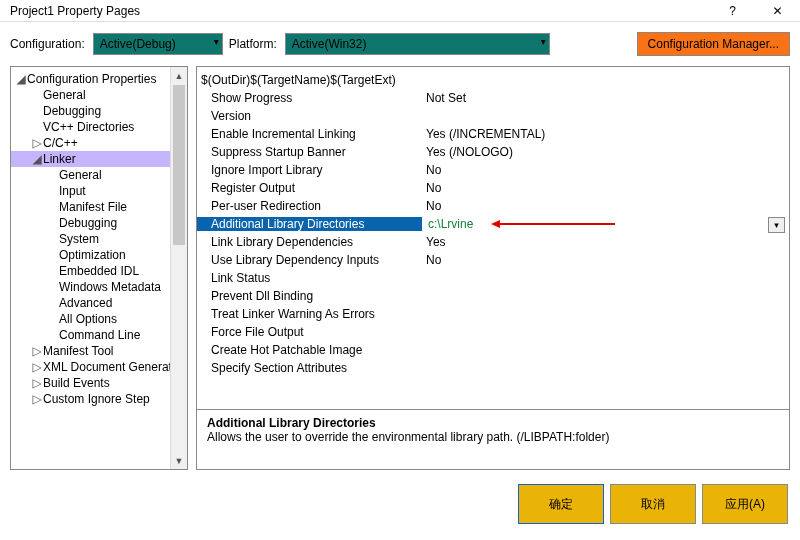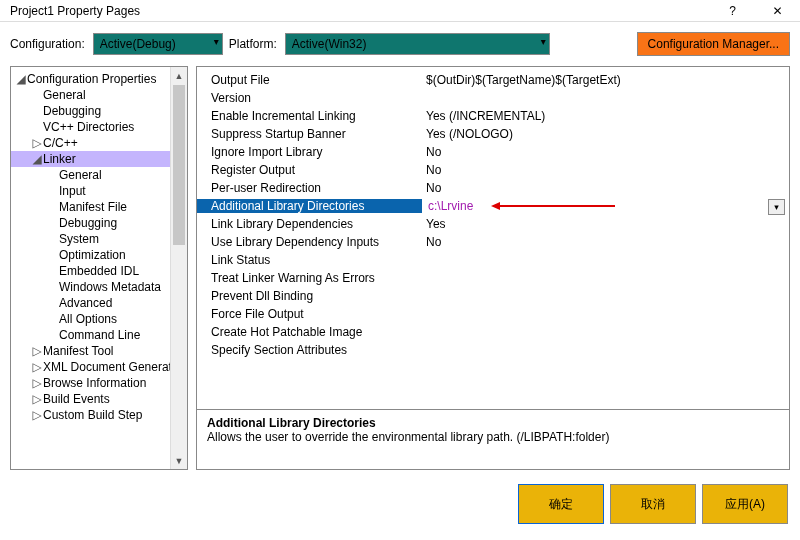--- a/index.html
+++ b/index.html
@@ -25,21 +25,21 @@
   .node.sel { background:#c4b5fd;}
   .scrollbar{ position:absolute; right:0; top:0; bottom:0; width:17px; background:#f0f0f0; border-left:1px solid #ddd; display:flex; flex-direction:column;}
   .sb-btn{ height:17px; display:flex; align-items:center; justify-content:center; font-size:9px; color:#555;}
   .sb-thumb{ background:#c7c7c7; margin:1px 2px;}
   .right { flex:1; border:1px solid #888; display:flex; flex-direction:column;}
   .grid { flex:1; overflow:hidden; padding:4px 0;}
   .row { display:flex; height:18px; align-items:center;}
   .row .lbl { width:225px; padding-left:14px; white-space:nowrap;}
   .row .val { flex:1; padding-left:4px; position:relative; white-space:nowrap;}
   .row.sel .lbl{ background:#0a64ad; color:#fff;}
-  .row.sel .val input{ border:none; outline:none; font-size:12px; height:16px; width:55px; color:#a21caf;}
+  .row.sel .val input{ border:none; outline:none; font-size:12px; height:16px; width:55px; color:#15803d;}
   .row.sel .val .dd{ position:absolute; right:4px; top:1px; width:17px; height:16px; border:1px solid #888; background:#efefef; display:flex; align-items:center; justify-content:center; font-size:9px;}
   .arrow-anno{ display:inline-flex; align-items:center; margin-left:10px; color:#d00;}
   .arrow-anno .shaft{ width:115px; height:1.6px; background:#d00;}
   .arrow-anno .head{ width:0;height:0;border-top:4px solid transparent;border-bottom:4px solid transparent;border-right:9px solid #d00;}
   .desc { border-top:1px solid #888; padding:6px 10px; height:60px;}
   .desc .t { font-weight:bold;}
   .footer{ display:flex; gap:6px; justify-content:flex-end; padding:8px 12px 0 0;}
   .footer button{ width:86px; height:40px; border:1px solid #888; background:#eab308;}
   .footer button.primary{ border:1px solid #0a64d6; }
 </style>
@@ -81,37 +81,39 @@
         <div class="node i2"><span class="noarrow"></span><span>Debugging</span></div>
         <div class="node i2"><span class="noarrow"></span><span>System</span></div>
         <div class="node i2"><span class="noarrow"></span><span>Optimization</span></div>
         <div class="node i2"><span class="noarrow"></span><span>Embedded IDL</span></div>
         <div class="node i2"><span class="noarrow"></span><span>Windows Metadata</span></div>
         <div class="node i2"><span class="noarrow"></span><span>Advanced</span></div>
         <div class="node i2"><span class="noarrow"></span><span>All Options</span></div>
         <div class="node i2"><span class="noarrow"></span><span>Command Line</span></div>
         <div class="node i1"><span class="arrow">▷</span><span>Manifest Tool</span></div>
         <div class="node i1"><span class="arrow">▷</span><span>XML Document Generator</span></div>
-        <div class="node i1"><span class="arrow">▷</span><span>Browse Information</span></div>
         <div class="node i1"><span class="arrow">▷</span><span>Build Events</span></div>
-        <div class="node i1"><span class="arrow">▷</span><span>Custom Build Step</span></div>
+        <div class="node i1"><span class="arrow">▷</span><span>Custom Ignore Step</span></div>
       </div>
     <div class="scrollbar">
       <div class="sb-btn">▲</div>
       <div class="sb-thumb" style="flex:0 0 160px; margin-top:1px;"></div>
       <div style="flex:1"></div>
       <div class="sb-btn">▼</div>
     </div>
   </div>
 
   <div class="right">
     <div class="grid" id="grid">
         <div class="row">
-          <div class="lbl">Output File</div>
           <div class="val">$(OutDir)$(TargetName)$(TargetExt)</div>
+        </div>
+        <div class="row">
+          <div class="lbl">Show Progress</div>
+          <div class="val">Not Set</div>
         </div>
         <div class="row">
           <div class="lbl">Version</div>
           <div class="val"></div>
         </div>
         <div class="row">
           <div class="lbl">Enable Incremental Linking</div>
           <div class="val">Yes (/INCREMENTAL)</div>
         </div>
         <div class="row">
@@ -143,25 +145,25 @@
         </div>
         <div class="row">
           <div class="lbl">Use Library Dependency Inputs</div>
           <div class="val">No</div>
         </div>
         <div class="row">
           <div class="lbl">Link Status</div>
           <div class="val"></div>
         </div>
         <div class="row">
-          <div class="lbl">Treat Linker Warning As Errors</div>
+          <div class="lbl">Prevent Dll Binding</div>
           <div class="val"></div>
         </div>
         <div class="row">
-          <div class="lbl">Prevent Dll Binding</div>
+          <div class="lbl">Treat Linker Warning As Errors</div>
           <div class="val"></div>
         </div>
         <div class="row">
           <div class="lbl">Force File Output</div>
           <div class="val"></div>
         </div>
         <div class="row">
           <div class="lbl">Create Hot Patchable Image</div>
           <div class="val"></div>
         </div>

